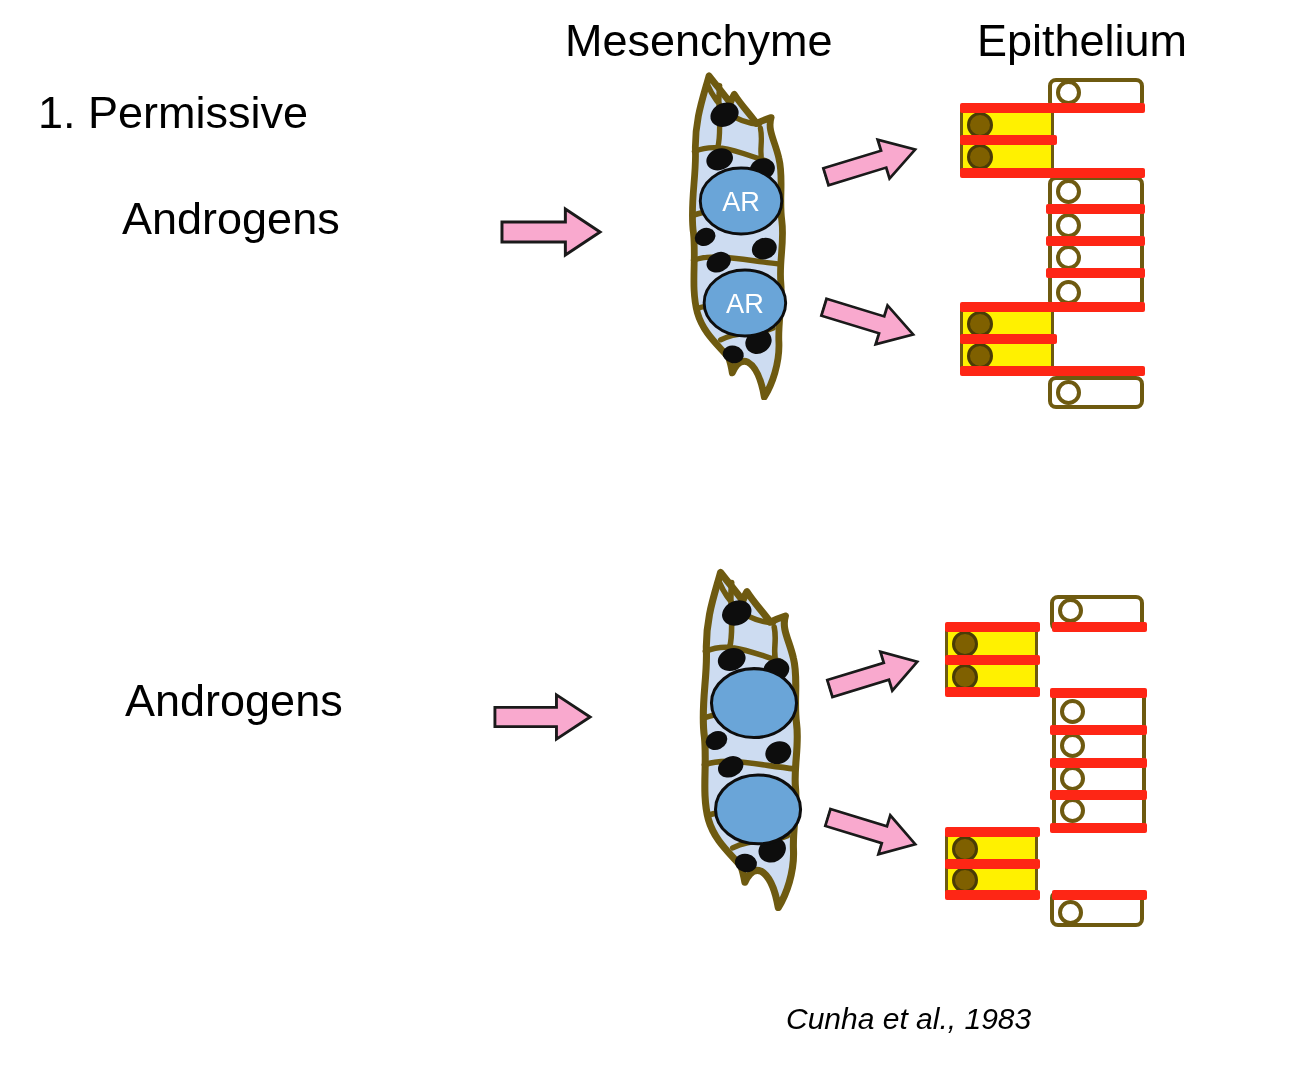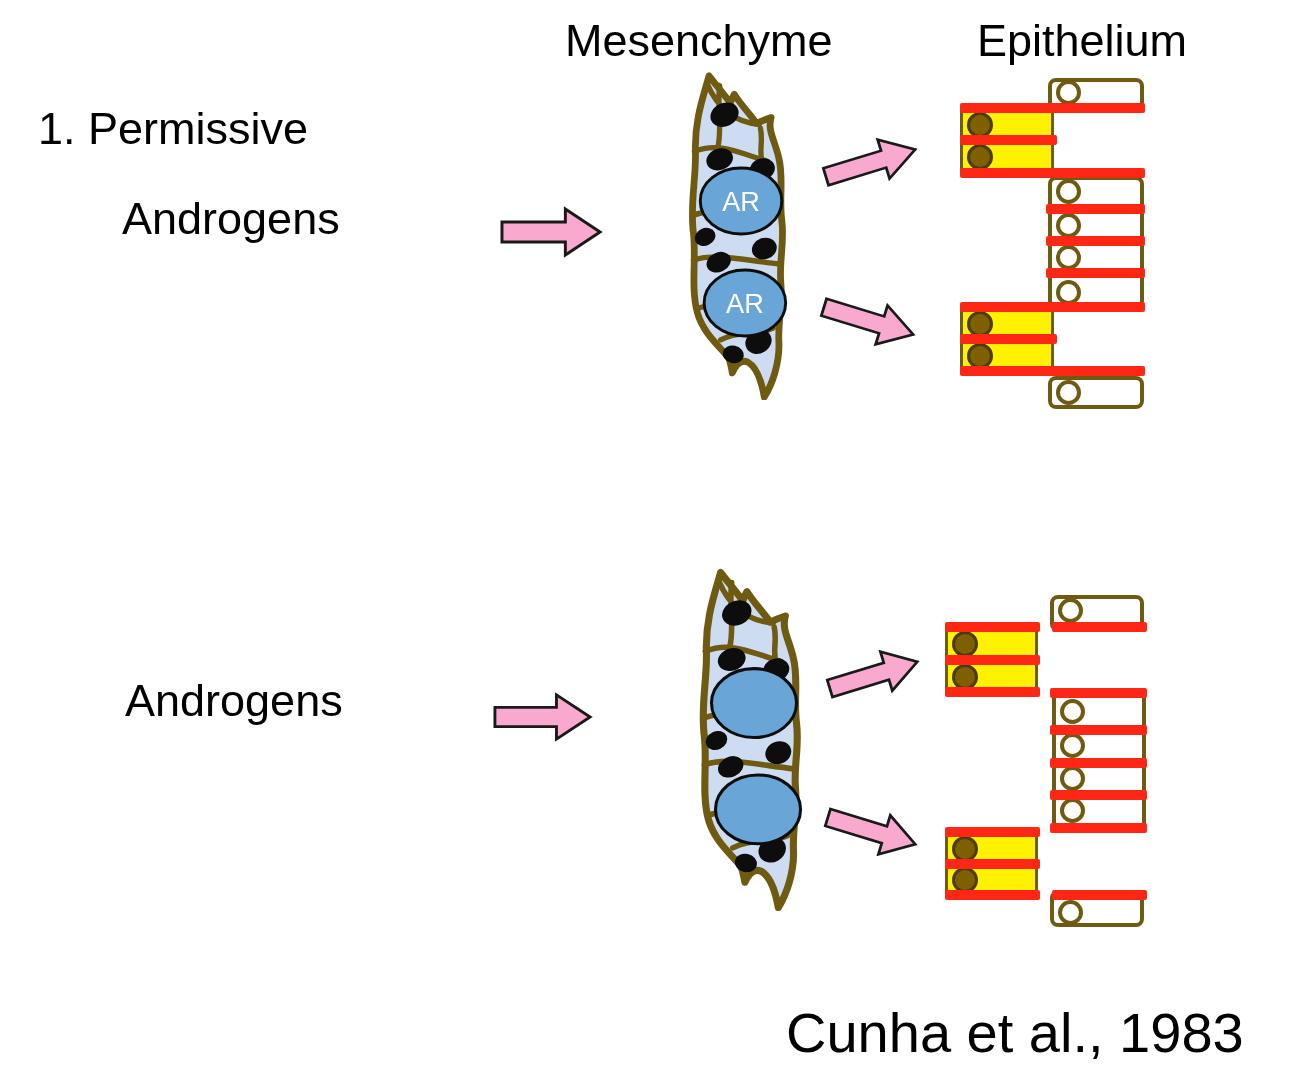--- a/index.html
+++ b/index.html
@@ -3,26 +3,26 @@
 <meta charset="utf-8">
 <style>
   html,body{margin:0;padding:0;background:#fff;}
   .stage{
     position:relative;width:1291px;height:1078px;background:var(--bg,#fff);
     font-family:"Liberation Sans", sans-serif;color:#000;overflow:hidden;
   }
   .txt{position:absolute;white-space:nowrap;line-height:1.1;}
   .hdr{font-size:45px;}
   .lbl{font-size:45px;}
-  .cite{font-size:56px;}
+  .cite{font-size:30px;font-style:italic;}
 
   
   #hdr-mes{left:565px;top:16px;}
   #hdr-epi{left:977px;top:16px;}
-  #s1-l1{left:38px;top:104px;}
+  #s1-l1{left:38px;top:88px;}
   #s1-l2{left:122px;top:194px;}
   #s2-l1{left:45px;top:586px;}
   #s2-l2{left:125px;top:676px;}
   #citation{left:786px;top:1002px;}
 
   
   .arrow{position:absolute;overflow:visible;}
   #arr-big-1{left:500px;top:206px;width:103px;height:52px;}
   #arr-big-2{left:493px;top:692px;width:100px;height:50px;}
   #arr-s1-top{left:822px;top:140px;width:98px;height:46px;transform:rotate(-17deg);}

